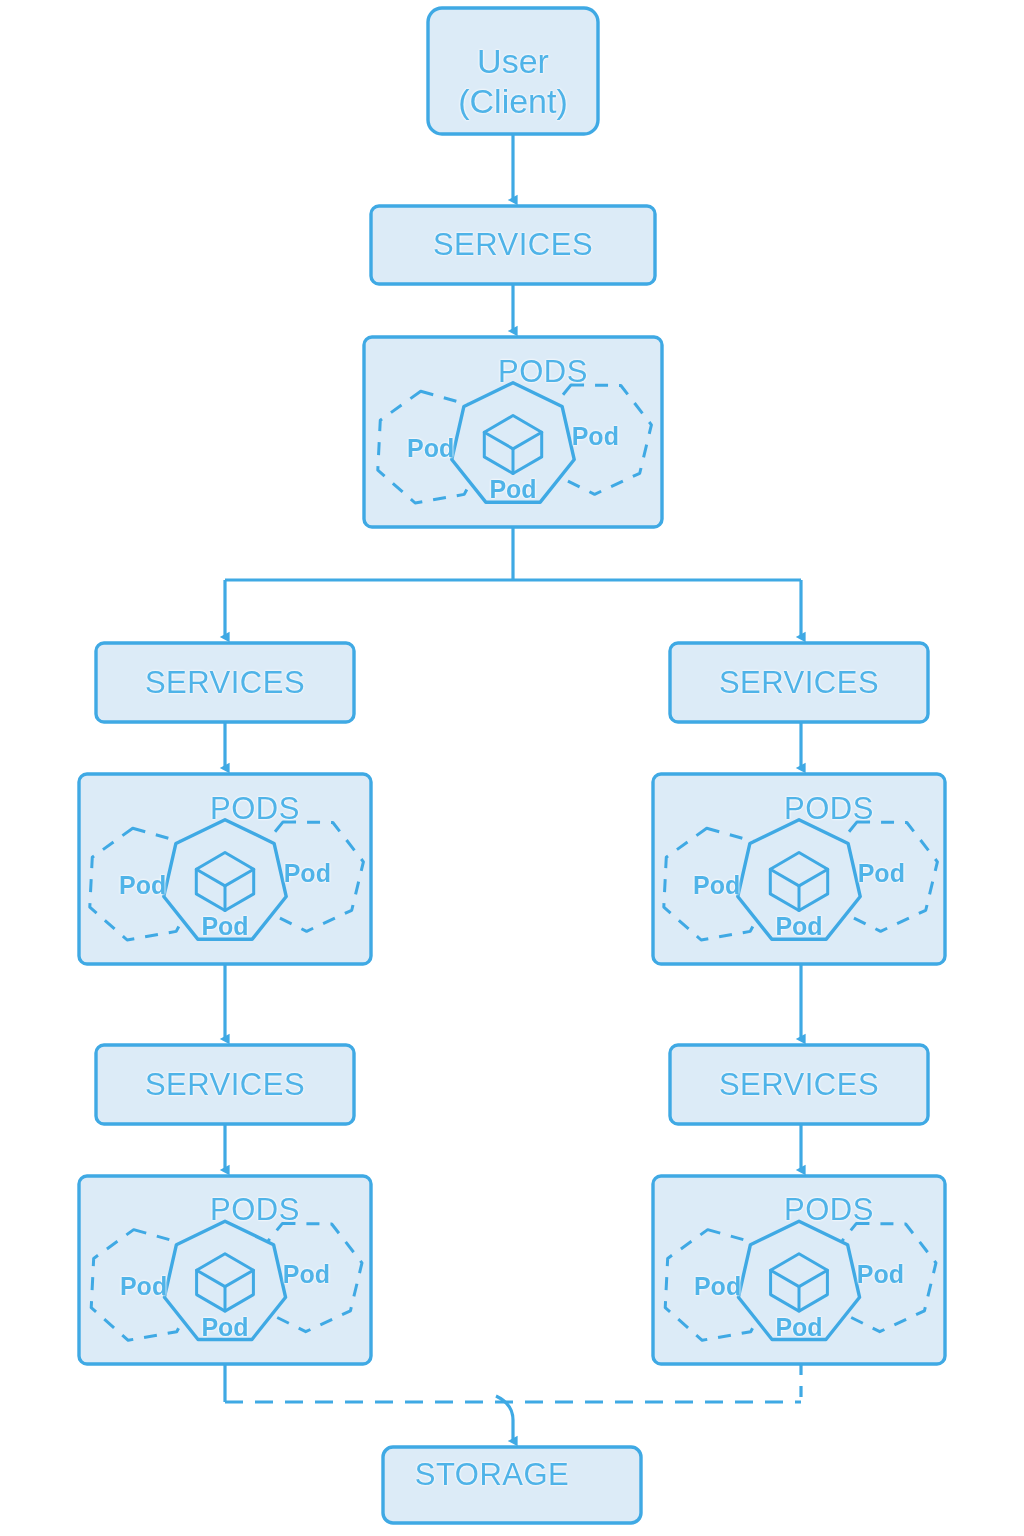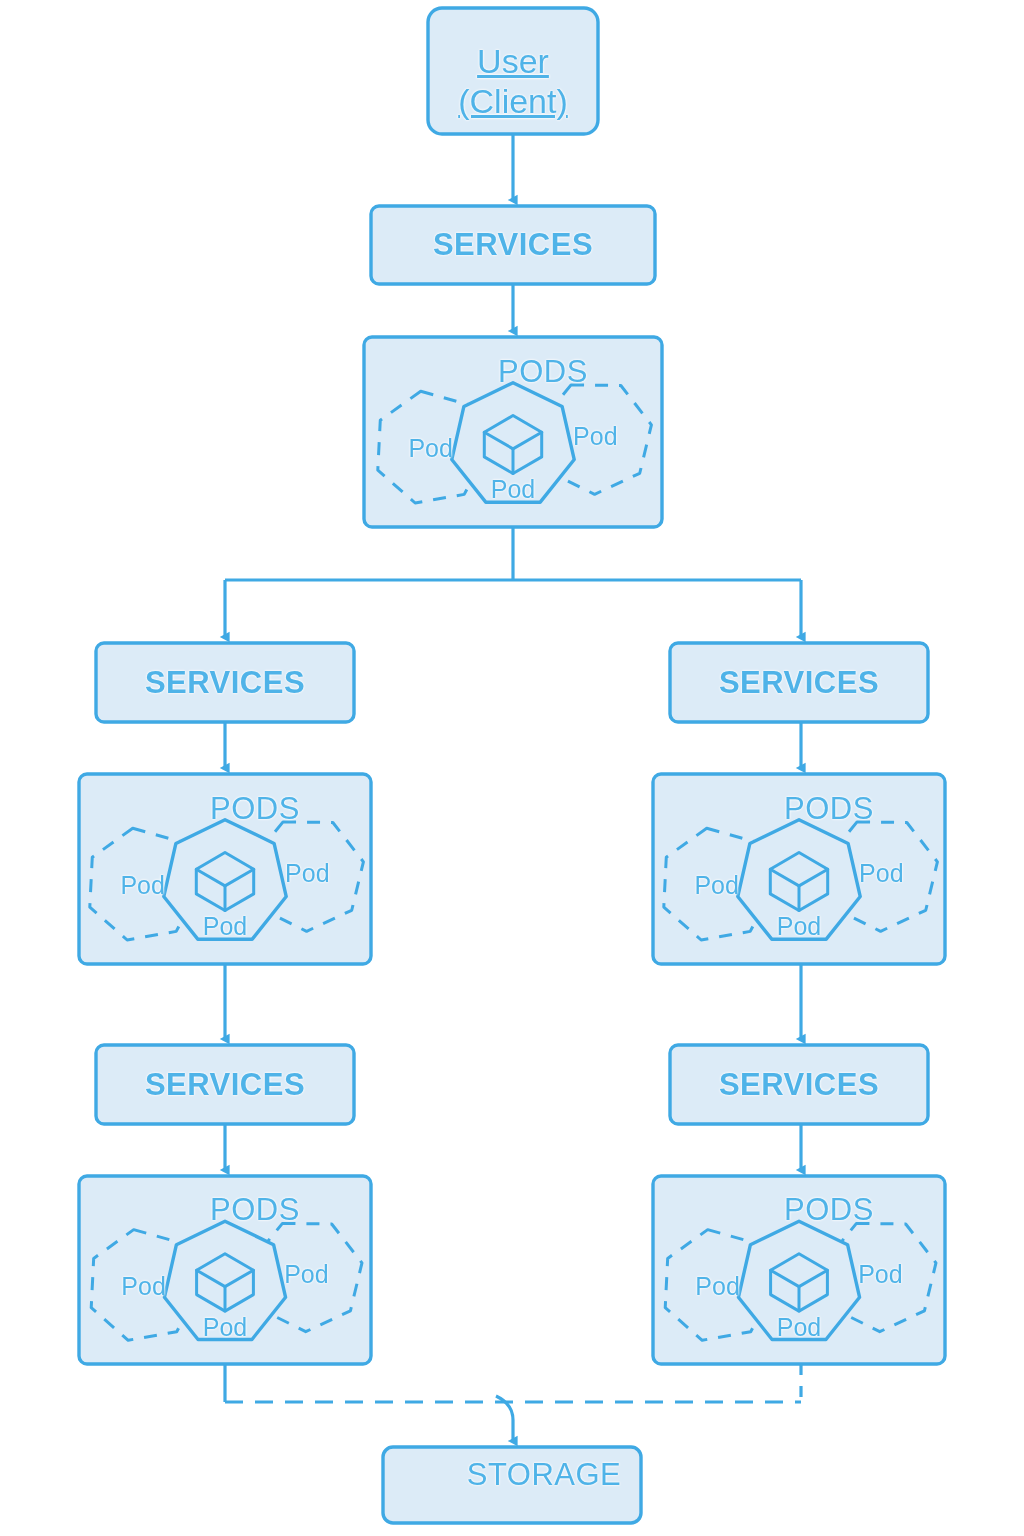--- a/index.html
+++ b/index.html
@@ -41,38 +41,38 @@
        0 0 2px #ffffff,
        0 0 3px #ffffff;
   }
   .label-user {
     font-size: 34px;
     line-height: 1.18;
     font-weight: 400;
   }
   .label-services {
     font-size: 31px;
-    font-weight: 700;
+    font-weight: 400;
     letter-spacing: 0.5px;
     text-align: right;
   }
   .label-storage {
     font-size: 31px;
     font-weight: 400;
     letter-spacing: 0.5px;
   }
   .label-pods-title {
     font-size: 31px;
     font-weight: 400;
     letter-spacing: 0.5px;
     padding-left: 30px;
   }
   .label-pod-small {
     font-size: 25px;
-    font-weight: 400;
+    font-weight: 700;
   }
 </style>
 </head>
 <body>
 
 <div id="diagram-root">
 
   <svg id="diagram-svg" viewBox="0 0 1024 1536">
     <defs>
       <marker id="arrow" markerWidth="14" markerHeight="14" refX="6.4" refY="6" orient="auto" markerUnits="userSpaceOnUse">
@@ -167,33 +167,33 @@
           <g fill="none" stroke="#3fa9e4" stroke-width="3" stroke-linejoin="round" stroke-linecap="round">
             <path d="M 799.00,1253.73 L 827.40,1270.20 L 827.40,1294.62 L 799.00,1311.09 L 770.60,1294.62 L 770.60,1270.20 Z"></path>
             <path d="M 770.60,1270.20 L 799.00,1286.67 L 827.40,1270.20"></path>
             <path d="M 799.00,1286.67 L 799.00,1311.09"></path>
           </g>
         </g>
       </g>
   </svg>
 
   <div id="labels-layer">
-      <div class="node-label label-user" style="left: 428px; width: 170px; top: 8px; height: 146px; text-decoration: underline;">User
+      <div class="node-label label-user" style="left: 428px; width: 170px; top: 8px; height: 146px;">User
 (Client)</div>
       <div class="node-label label-services" style="left: 371px; width: 284px; top: 206px; height: 78px;">SERVICES</div>
       <div class="node-label label-pods-title" style="left: 364px; width: 298px; top: 343px; height: 57px;">PODS</div>
       <div class="node-label label-services" style="left: 96px; width: 258px; top: 643px; height: 79px;">SERVICES</div>
       <div class="node-label label-services" style="left: 670px; width: 258px; top: 643px; height: 79px;">SERVICES</div>
       <div class="node-label label-pods-title" style="left: 79px; width: 292px; top: 780px; height: 57px;">PODS</div>
       <div class="node-label label-pods-title" style="left: 653px; width: 292px; top: 780px; height: 57px;">PODS</div>
       <div class="node-label label-services" style="left: 96px; width: 258px; top: 1045px; height: 79px;">SERVICES</div>
       <div class="node-label label-services" style="left: 670px; width: 258px; top: 1045px; height: 79px;">SERVICES</div>
       <div class="node-label label-pods-title" style="left: 79px; width: 292px; top: 1182px; height: 56.4px;">PODS</div>
       <div class="node-label label-pods-title" style="left: 653px; width: 292px; top: 1182px; height: 56.4px;">PODS</div>
-      <div class="node-label label-storage" style="left: 383px; width: 258px; top: 1447px; height: 56px; padding-left: 32px;">STORAGE</div>
+      <div class="node-label label-storage" style="left: 363px; width: 258px; top: 1447px; height: 56px;">STORAGE</div>
       <div class="node-label label-pod-small" style="left: 385.692px; top: 433.834px; width: 90px; height: 30px;">Pod</div>
       <div class="node-label label-pod-small" style="left: 468px; top: 474.988px; width: 90px; height: 30px;">Pod</div>
       <div class="node-label label-pod-small" style="left: 550.308px; top: 421.921px; width: 90px; height: 30px;">Pod</div>
       <div class="node-label label-pod-small" style="left: 97.692px; top: 870.834px; width: 90px; height: 30px;">Pod</div>
       <div class="node-label label-pod-small" style="left: 180px; top: 911.988px; width: 90px; height: 30px;">Pod</div>
       <div class="node-label label-pod-small" style="left: 262.308px; top: 858.921px; width: 90px; height: 30px;">Pod</div>
       <div class="node-label label-pod-small" style="left: 671.692px; top: 870.834px; width: 90px; height: 30px;">Pod</div>
       <div class="node-label label-pod-small" style="left: 754px; top: 911.988px; width: 90px; height: 30px;">Pod</div>
       <div class="node-label label-pod-small" style="left: 836.308px; top: 858.921px; width: 90px; height: 30px;">Pod</div>
       <div class="node-label label-pod-small" style="left: 98.5584px; top: 1271.66px; width: 90px; height: 30px;">Pod</div>

